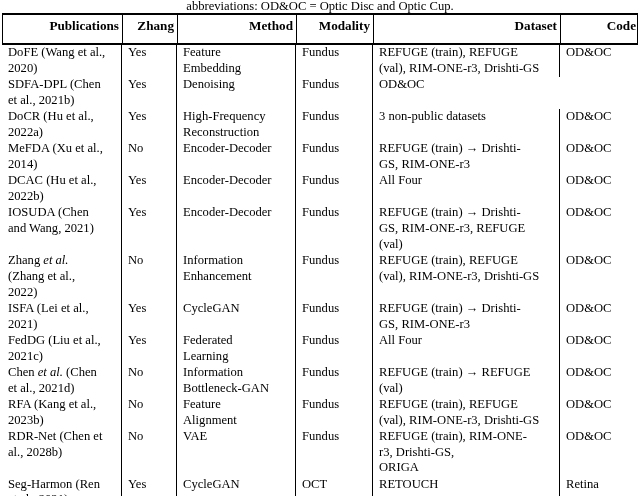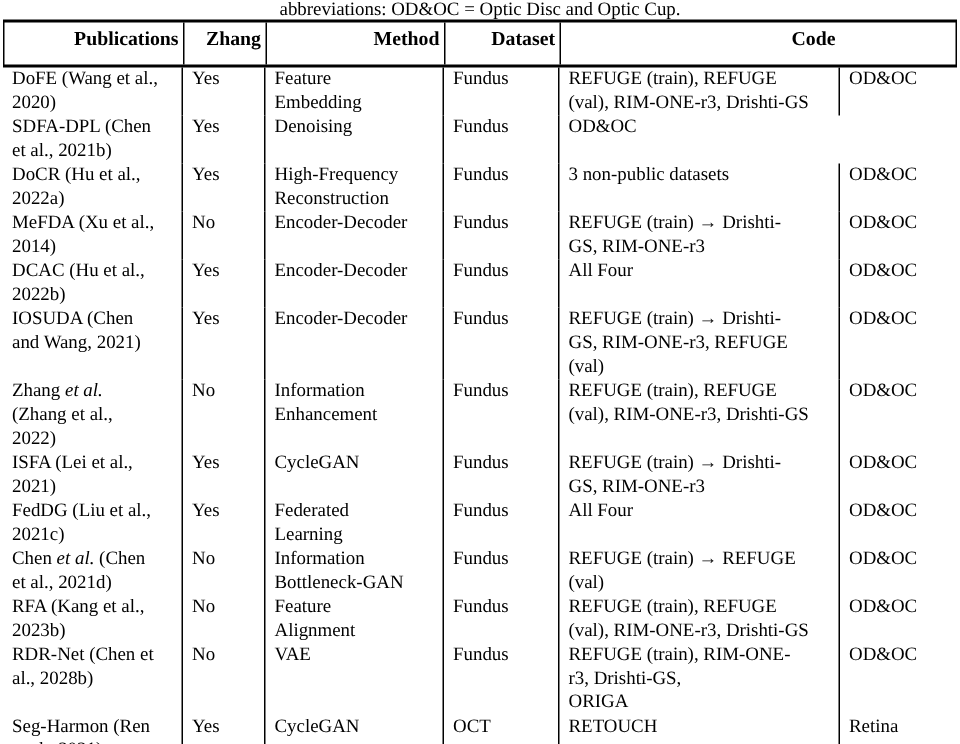--- a/index.html
+++ b/index.html
@@ -66,20 +66,21 @@
 <body>
 
 <div class="page">
   <div class="caption">abbreviations: OD&amp;OC = Optic Disc and Optic Cup.</div>
 
   <div class="tbl">
     <div class="row hrow">
         <div class="cell">Publications</div>
         <div class="cell">Zhang</div>
         <div class="cell">Method</div>
+        <div class="cell">Modality</div>
         <div class="cell">Dataset</div>
         <div class="cell">Code</div>
       </div>
     <div>
         <div class="row brow">
           <div class="cell">DoFE (Wang et al.,
 2020)</div>
           <div class="cell">Yes</div>
           <div class="cell">Feature
 Embedding</div>

